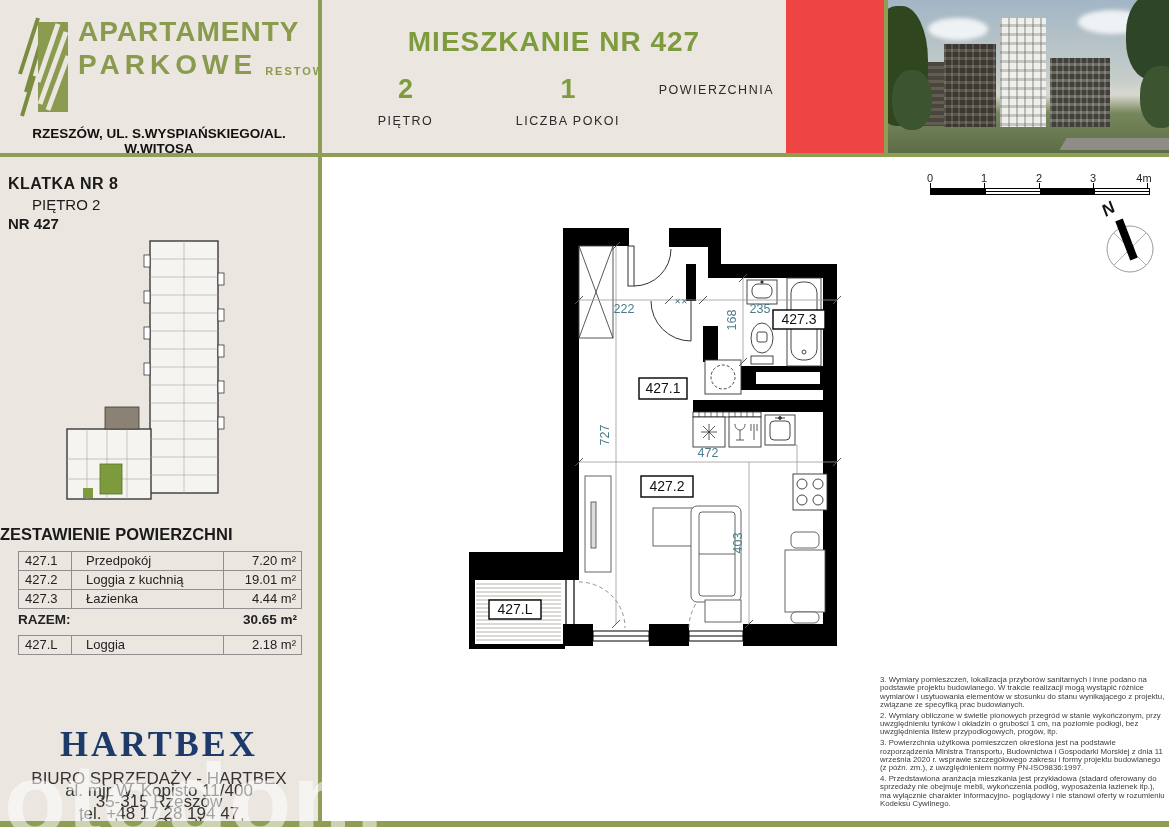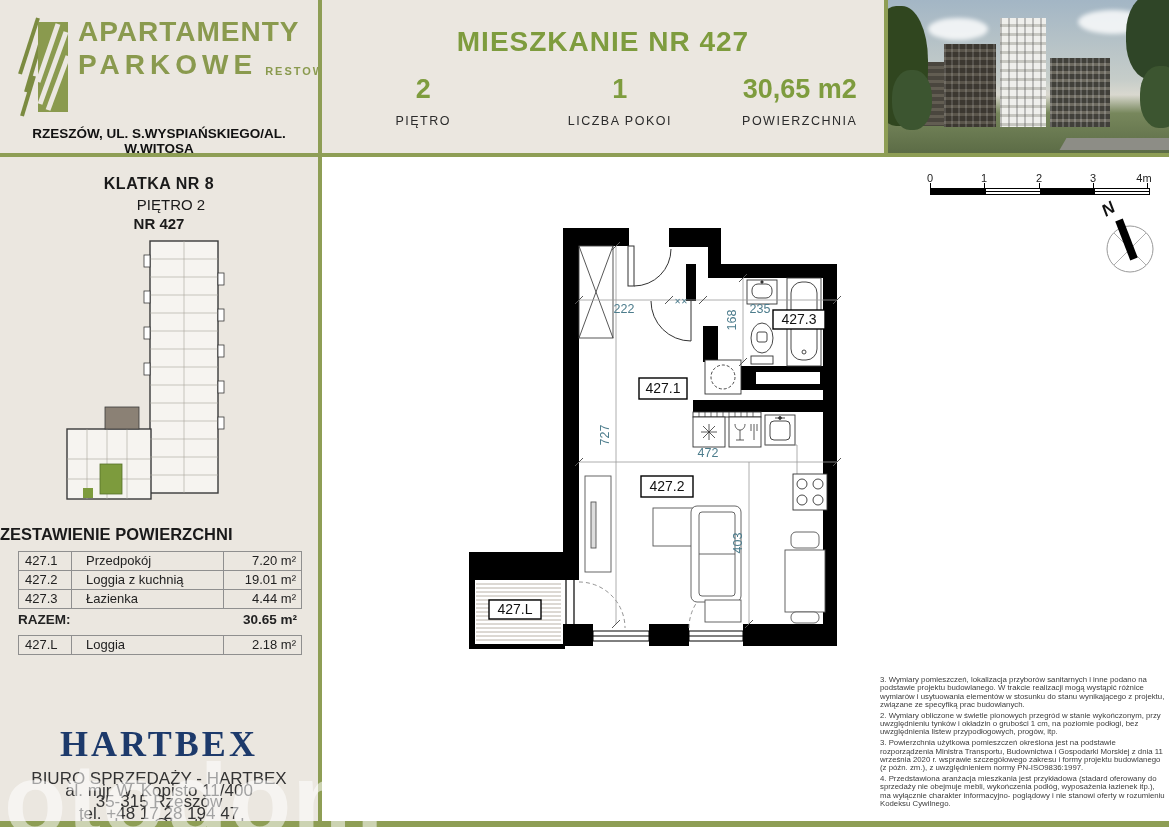--- a/index.html
+++ b/index.html
@@ -15,21 +15,21 @@
 
   
   .header-left{position:absolute;left:0;top:0;width:318px;height:153px;background:#ebe7e0;}
   .logo-icon{position:absolute;left:14px;top:12px;}
   .brand{position:absolute;left:78px;top:18px;line-height:1;color:#8a9a4e;font-weight:bold;}
   .brand-l1{font-size:28px;letter-spacing:1px;}
   .brand-l2{font-size:28px;letter-spacing:5px;margin-top:5px;display:flex;align-items:flex-end;}
   .brand-suffix{font-size:11px;letter-spacing:2px;margin-left:8px;margin-bottom:2px;font-weight:bold;}
   .brand-address{position:absolute;left:0;top:126px;width:318px;text-align:center;font-size:13.5px;font-weight:bold;color:#111;}
 
-  .header-center{position:absolute;left:322px;top:0;width:562px;height:153px;background:#ebe7e0;}
+  .header-center{position:absolute;left:322px;top:0;width:464px;height:153px;background:#ebe7e0;}
   .apt-title{position:absolute;left:0;top:26px;width:100%;text-align:center;font-size:28px;font-weight:bold;color:#7e9c3e;letter-spacing:1px;}
   .stats{position:absolute;left:0;top:74px;width:100%;display:flex;}
   .stat{text-align:center;}
   .stat:nth-child(1){width:36%;}.stat:nth-child(2){width:34%;}.stat:nth-child(3){width:30%;}
   .stat-value{font-size:27px;font-weight:bold;color:#7e9c3e;}
   .stat-label{font-size:12.5px;color:#2b2b2b;letter-spacing:1.5px;margin-top:9px;}
 
   
   .header-photo{position:absolute;left:888px;top:0;width:281px;height:153px;overflow:hidden;
     background:linear-gradient(180deg,#a3b6c5 0%,#c6cdc9 52%,#d9d8cf 62%,#77875c 74%,#5c6c46 100%);}
@@ -40,21 +40,21 @@
   .t-mid{left:112px;top:18px;width:46px;height:109px;
     background:repeating-linear-gradient(90deg,rgba(90,90,90,.35) 0 2px,rgba(0,0,0,0) 2px 8px),repeating-linear-gradient(180deg,#efefec 0 6px,#c6c6c0 6px 9px);}
   .t-right{left:162px;top:58px;width:60px;height:69px;
     background:repeating-linear-gradient(90deg,rgba(255,255,255,.18) 0 2px,rgba(0,0,0,0) 2px 6px),repeating-linear-gradient(180deg,#41403a 0 5px,#6d6a60 5px 8px);}
   .t-far{left:30px;top:62px;width:28px;height:64px;background:repeating-linear-gradient(180deg,#4a463e 0 4px,#625d52 4px 7px);}
   .tree{border-radius:45%;}
   .road{left:175px;top:138px;width:110px;height:12px;background:#8d8d86;transform:skewX(-30deg);}
 
   
   .sidebar{position:absolute;left:0;top:157px;width:318px;height:664px;background:#ebe7e0;}
-  .loc{position:absolute;left:0;top:18px;width:100%;text-align:center;color:#1a1a1a;}
+  .loc{position:absolute;left:8px;top:18px;width:100%;text-align:left;color:#1a1a1a;}
   .loc-staircase{font-size:16px;font-weight:bold;letter-spacing:.5px;}
   .loc-floor{font-size:15px;margin-top:3px;padding-left:24px;}
   .loc-unit{font-size:15px;font-weight:bold;margin-top:2px;}
   .miniplan{position:absolute;left:55px;top:76px;}
   .areas-title{position:absolute;left:0;top:368px;width:100%;font-size:16.5px;font-weight:bold;color:#1a1a1a;}
   .areas{position:absolute;left:18px;top:394px;width:284px;font-size:13px;color:#222;}
   .arow{display:flex;border:1px solid #8f8f8f;border-top:none;height:18px;line-height:18px;background:transparent;}
   .arow.first{border-top:1px solid #8f8f8f;}
   .ac1{width:46px;padding-left:6px;border-right:1px solid #8f8f8f;}
   .ac2{flex:1;padding-left:6px;margin-left:8px;}
@@ -126,21 +126,20 @@
     <div class="stats">
       <div class="stat">
         <div class="stat-value">2</div>
         <div class="stat-label">PIĘTRO</div>
       </div>
       <div class="stat">
         <div class="stat-value">1</div>
         <div class="stat-label">LICZBA POKOI</div>
       </div>
       <div class="stat">
-        <div class="stat-value">30,65 m2</div>
         <div class="stat-label">POWIERZCHNIA</div>
       </div>
     </div>
   </div>
 
   <div class="header-photo">
     <div class="ph cloud" style="left:40px;top:18px;width:60px;height:22px;"></div>
     <div class="ph cloud" style="left:190px;top:10px;width:70px;height:24px;"></div>
     <div class="ph t-far"></div>
     <div class="ph t-left"></div>

